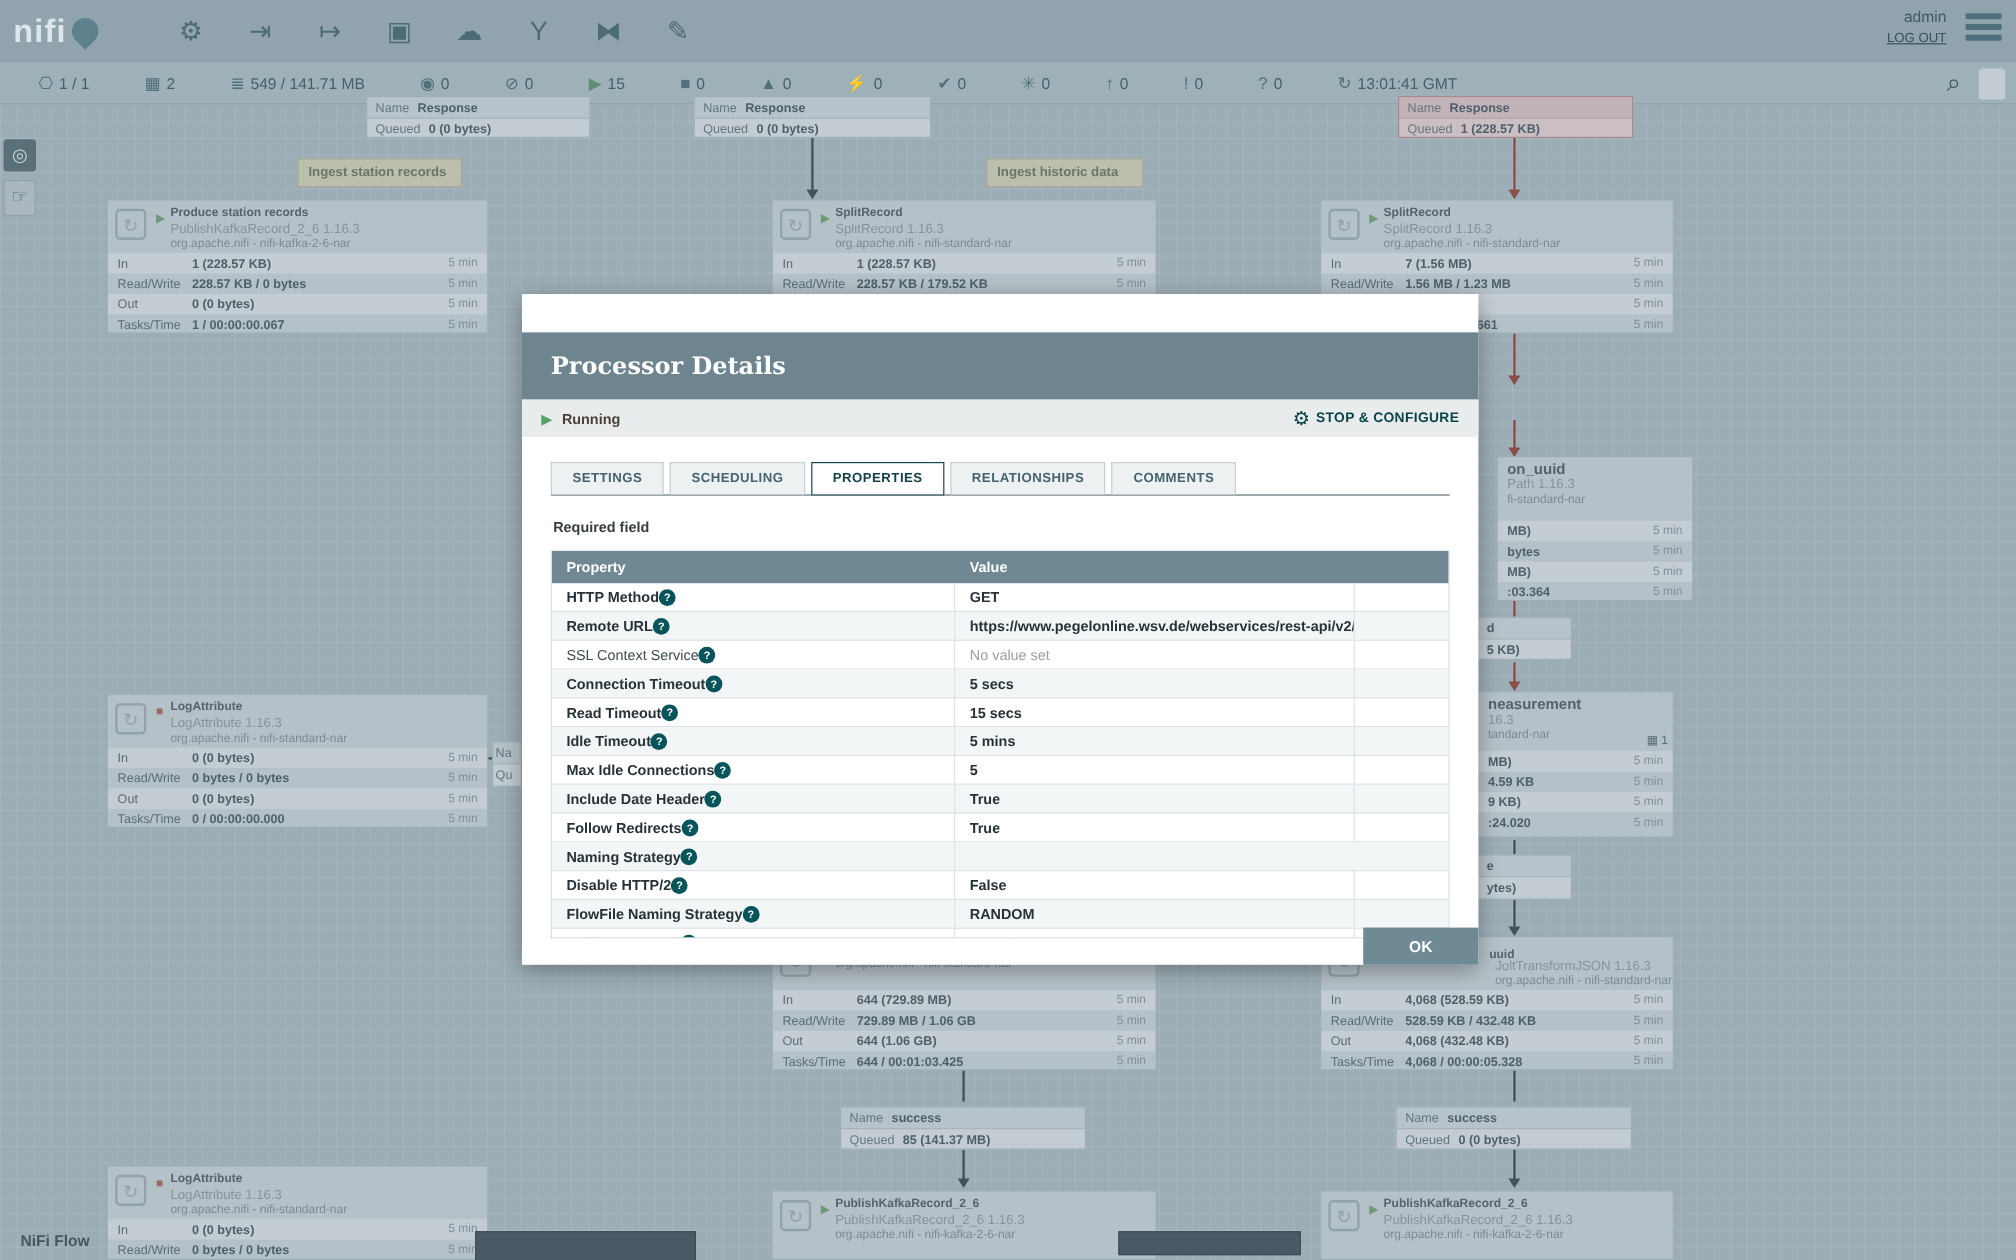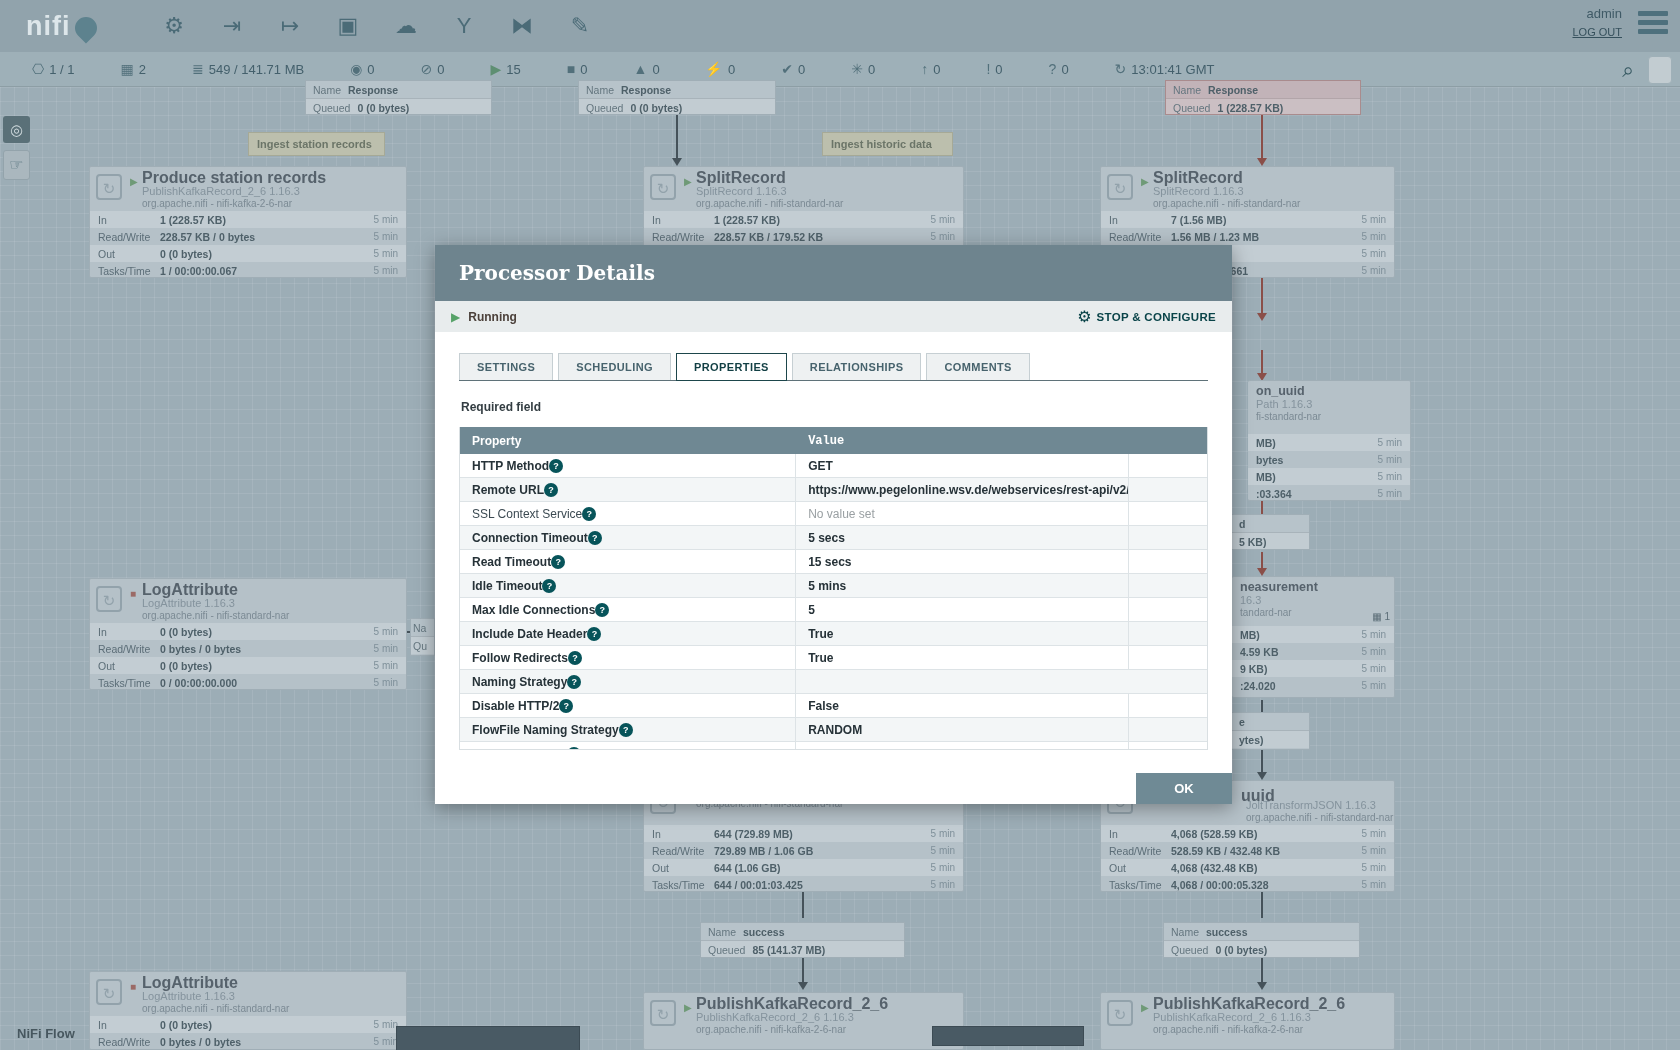--- a/index.html
+++ b/index.html
@@ -1,20 +1,20 @@
 <!DOCTYPE html>
 <html><head>
 <meta charset="utf-8">
 <style>
   html,body{margin:0;padding:0;background:#9cadb6;font-family:"Liberation Sans",sans-serif;}
   #app{position:relative;width:1680px;height:1050px;overflow:hidden;background:#9cadb6;}
 
   
   #topbar{position:absolute;left:0;top:0;width:1680px;height:52px;background:#91a3ac;display:flex;align-items:center;}
-  #logo{display:flex;align-items:center;margin-left:26px;width:112px;}
+  #logo{display:flex;margin-left:11px;width:112px;}
   #logo .nifi-word{font-size:27px;font-weight:bold;color:#dde6ea;letter-spacing:1px;}
   #logo .drop{width:22px;height:22px;background:#5d828e;border-radius:50% 50% 50% 0;transform:rotate(-45deg);margin-left:4px;margin-top:4px;}
   #toolbar{display:flex;gap:22px;margin-left:18px;}
   .tbicon{width:36px;height:36px;font-size:22px;line-height:36px;text-align:center;color:#4b6b77;}
   #topbar-right{position:absolute;right:12px;top:4px;display:flex;align-items:center;gap:16px;}
   #user-stack{text-align:right;line-height:1.5;}
   #user-name{font-size:13px;color:#3f5a66;}
   #logout-link{font-size:11px;color:#35505c;text-decoration:underline;cursor:pointer;}
   #hamburger{display:flex;flex-direction:column;gap:4px;}
   #hamburger span{display:block;width:30px;height:5px;background:#4e707d;border-radius:1px;}
@@ -31,21 +31,21 @@
   
   #canvas{position:absolute;left:0;top:87px;width:1680px;height:963px;
     background-image:linear-gradient(rgba(255,255,255,.09) 1px, transparent 1px),linear-gradient(90deg, rgba(255,255,255,.09) 1px, transparent 1px);
     background-size:14px 14px;}
   
   .proc{position:absolute;background:#b5c1c8;border:1px solid #a0aeb6;border-radius:2px;overflow:hidden;box-sizing:border-box;}
   .proc-ico{position:absolute;left:6px;top:7px;width:26px;height:26px;border:2px solid #92a2ab;border-radius:4px;color:#92a2ab;font-size:15px;line-height:25px;text-align:center;box-sizing:border-box;}
   .pstate{position:absolute;left:40px;top:9px;font-size:10px;}
   .pstate.run{color:#6f9a77;}
   .pstate.stop{color:#9b6a66;}
-  .pt{margin-left:52px;padding-top:4px;font-size:16px;font-weight:bold;color:#56626c;line-height:14px;white-space:nowrap;}
+  .pt{margin-left:52px;padding-top:4px;font-size:10px;font-weight:bold;color:#56626c;line-height:14px;white-space:nowrap;}
   .ps{margin-left:52px;font-size:11px;color:#84939d;line-height:13px;white-space:nowrap;}
   .po{margin-left:52px;font-size:10px;color:#7b8a94;line-height:12px;white-space:nowrap;}
   .prows{position:absolute;left:0;right:0;top:44px;}
   .prow2{display:flex;align-items:center;height:17px;padding:0 8px;font-size:10.5px;}
   .prow2:nth-child(odd){background:rgba(255,255,255,.20);}
   .prow2 .l{width:62px;color:#5b6d77;}
   .prow2 .v{flex:1;font-weight:bold;color:#4e6069;white-space:nowrap;overflow:hidden;}
   .prow2 .t{color:#7f909a;font-size:10px;}
   
   .sliver{border-left:none;}
@@ -72,36 +72,36 @@
   .ahead.dark{border-top:8px solid #45525a;}
   .ahead-left{position:absolute;width:0;height:0;border-top:5px solid transparent;border-bottom:5px solid transparent;border-right:8px solid #45525a;}
   .darksliver{position:absolute;background:#495a64;border:1px solid #3c4b54;}
   
   #palette-a{position:absolute;left:3px;top:29px;width:27px;height:27px;background:#5a7078;border-radius:3px;color:#cfd9dd;font-size:15px;line-height:27px;text-align:center;}
   #palette-b{position:absolute;left:3px;top:63px;width:27px;height:30px;background:#aab7be;border:1px solid #93a3ab;border-radius:3px;color:#54707b;font-size:16px;line-height:28px;text-align:center;box-sizing:border-box;}
   #breadcrumb{position:absolute;left:17px;top:939px;font-size:13px;font-weight:bold;color:#47575f;}
 
   
   #modal{position:absolute;left:435px;top:245px;width:797px;height:559px;background:#ffffff;box-shadow:0 4px 18px rgba(0,0,0,.35);z-index:10;}
-  #mhead{height:56px;background:#6e848e;}
+  #mhead{height:56px;background:#6e848e;margin-top:32px;}
   #mtitle{font-family:"DejaVu Serif",serif;font-size:20px;font-weight:bold;color:#ffffff;line-height:56px;padding-left:24px;}
   #mstatus{height:31px;background:#e8eced;display:flex;align-items:center;padding:0 16px;}
   #run-icon{color:#56a268;font-size:12px;margin-right:8px;}
   #run-text{font-size:12px;font-weight:bold;color:#4c413b;}
   #maction{margin-left:auto;display:flex;align-items:center;gap:5px;cursor:pointer;}
   #gear-icon{font-size:16px;color:#0a4449;}
   #maction-text{font-size:11.5px;font-weight:bold;color:#0a4449;letter-spacing:.3px;}
   #tabbar{margin:21px 24px 0 24px;border-bottom:1px solid #5f7279;display:flex;}
   .tab{padding:7px 17px 6px 17px;background:#eef1f2;border:1px solid #c6cfd3;border-bottom:none;margin-right:5px;font-size:11px;font-weight:bold;color:#47636d;letter-spacing:.4px;cursor:pointer;position:relative;}
   .tab.active{background:#ffffff;border:1px solid #1d464b;margin-bottom:-1px;padding-bottom:7px;color:#123f44;}
   #required-note{margin:19px 0 0 26px;font-size:12px;font-weight:bold;color:#333d42;}
   #ptable{margin:13px 24px 0 24px;border:1px solid #d9dfe2;border-top:none;}
   #thead{display:flex;background:#6f8893;height:27px;align-items:center;color:#ffffff;font-size:12px;font-weight:bold;}
   .c1{width:45%;box-sizing:border-box;padding-left:12px;}
-  .c2{width:44.5%;box-sizing:border-box;padding-left:12px;font-family:Liberation Mono, monospace;}
+  .c2{width:44.5%;box-sizing:border-box;padding-left:12px;}
   .c3{flex:1;}
   #tbody{height:295px;overflow:hidden;}
   .prow{display:flex;height:24px;align-items:center;border-bottom:1px solid #dde3e6;font-size:12px;box-sizing:border-box;}
   .prow:nth-child(even){background:#f3f6f7;}
   .pc1{width:45%;box-sizing:border-box;display:flex;align-items:center;justify-content:flex-start;padding:0 11px 0 12px;border-right:1px solid #dde3e6;height:100%;}
   .pc2{width:44.5%;box-sizing:border-box;padding-left:12px;border-right:1px solid #dde3e6;height:100%;display:flex;align-items:center;}
   .pc3{flex:1;height:100%;}
   .pname{font-weight:bold;color:#263238;white-space:nowrap;}
   .pname.optional{font-weight:normal;color:#3c4a52;}
   .pval{font-weight:bold;color:#263238;white-space:nowrap;overflow:hidden;}

